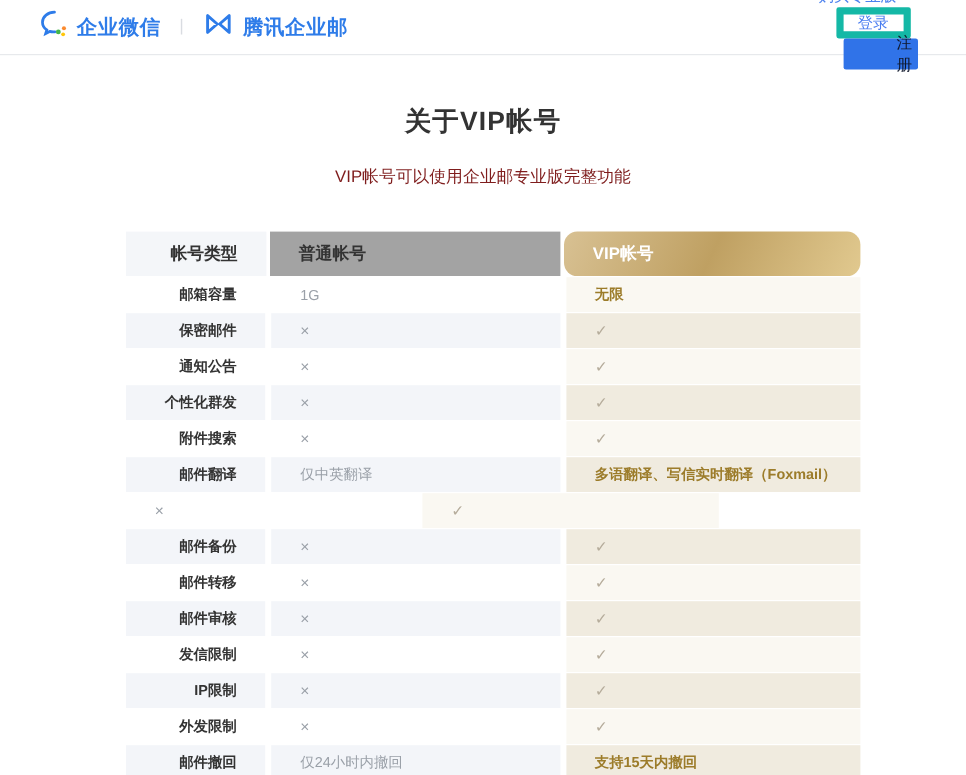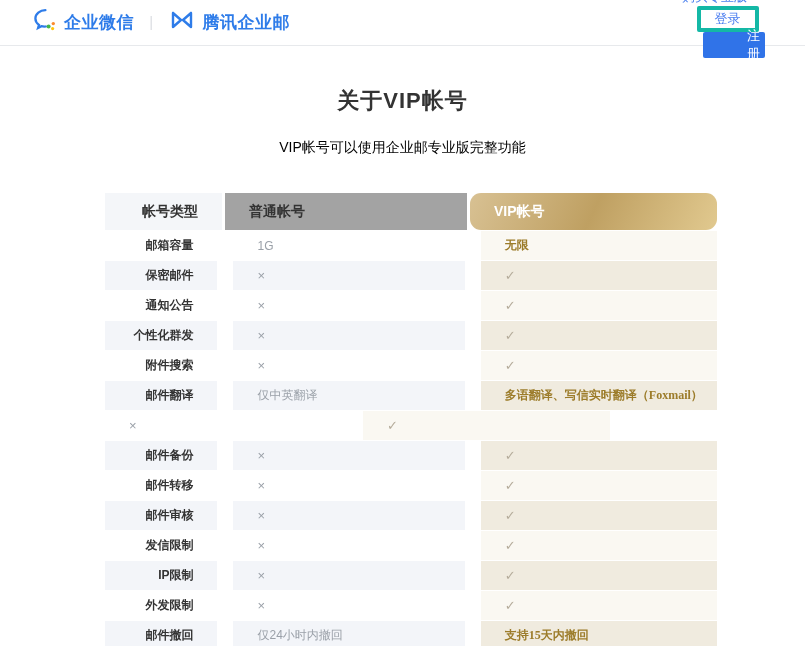--- a/index.html
+++ b/index.html
@@ -15,40 +15,40 @@
     font-family:Liberation Mono, monospace;
   }
   .brand-group{display:flex;align-items:center;}
   .brand{display:flex;align-items:center;gap:6px;cursor:pointer;}
   .brand-text{font-size:17px;font-weight:bold;color:#2e7ce9;letter-spacing:.5px;}
   .brand-divider{color:#d9dce1;font-size:14px;margin:0 13px;}
   .top-actions{display:flex;align-items:center;flex-direction:column;}
   .buy-link{font-size:13px;color:#4b80ee;margin-right:26px;cursor:pointer;text-decoration:none;}
   .btn{width:62px;height:26px;box-sizing:border-box;font-size:13px;border-radius:2px;
        display:flex;align-items:center;justify-content:center;cursor:pointer;}
-  .btn-login{border:4px solid #14b8a6;color:#4a7df0;background:#fff;}
-  .btn-register{background:#3073e8;color:#ffffff;border:none;margin-left:13px;padding-left:44px;}
+  .btn-login{border:6px solid #14b8a6;color:#4a7df0;background:#fff;}
+  .btn-register{background:#3073e8;color:#0f172a;border:none;margin-left:13px;padding-left:44px;}
   
   .hero-title{margin:40px 0 0;text-align:center;font-size:22px;font-weight:bold;color:#333;letter-spacing:1px;}
-  .hero-subtitle{margin-top:23px;text-align:center;font-size:14px;color:#000000;}
+  .hero-subtitle{margin-top:23px;text-align:center;font-size:14px;color:#7f1d1d;}
   
   .cmp-table{margin:36px 0 0 105px;width:612px;}
   .thead{display:flex;gap:3px;height:37px;margin-bottom:1px;text-align:right;}
   .th{box-sizing:border-box;display:flex;align-items:center;font-size:14px;font-weight:bold;color:#333;}
   .th-1{width:117px;background:#f4f6f9;justify-content:flex-end;padding-right:24px;}
   .th-2{width:242px;background:#a3a3a3;padding-left:24px;}
   .th-3{width:247px;padding-left:24px;color:#fff;
         background:linear-gradient(115deg,#d8c193 0%,#bfa062 50%,#e1c98f 100%);border-radius:11px;}
-  .trow{display:flex;gap:16px;height:29px;margin-bottom:1px;}
+  .trow{display:flex;gap:5px;height:29px;margin-bottom:1px;}
   .td{box-sizing:border-box;display:flex;align-items:center;font-size:12px;}
   .td-1{width:117px;justify-content:flex-end;padding-right:24px;font-weight:bold;color:#333;}
   .td-2{width:242px;padding-left:24px;}
   .td-3{width:247px;padding-left:24px;}
   .trow .td-1,.trow .td-2{background:#fff;}
-  .trow .td-3{background:#faf8f2;font-family:Liberation Serif, serif;}
+  .trow .td-3{background:#faf8f2;}
   .trow.alt .td-1,.trow.alt .td-2{background:#f3f5f9;}
   .trow.alt .td-3{background:#f0ebdf;}
   .val-cross{color:#9aa0a8;font-size:13px;}
   .val-plain{color:#9aa0a8;}
   .val-check{color:#b5ac9b;font-size:13px;}
   .val-gold{color:#9c7c2a;font-weight:bold;}
 </style>
 </head>
 <body>
 

